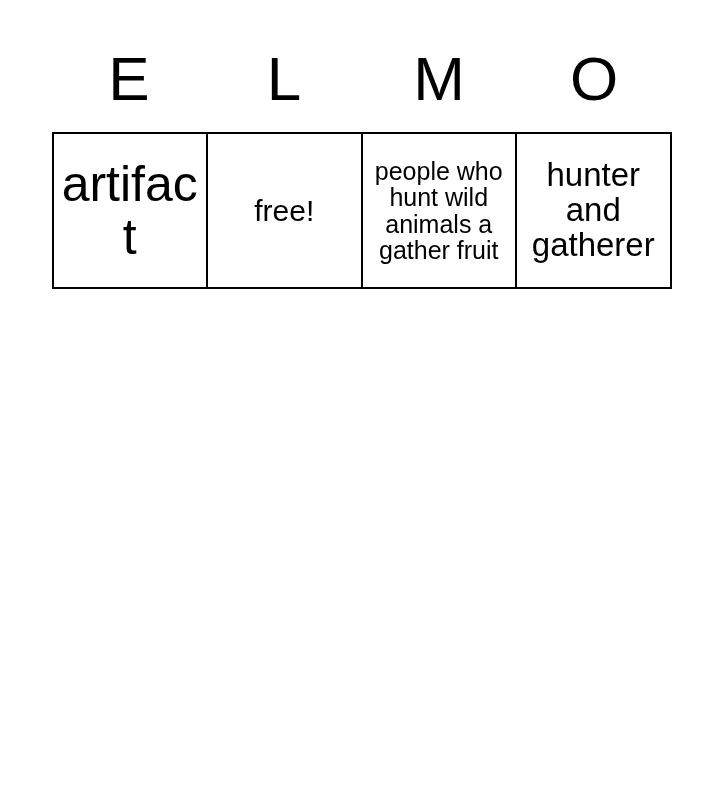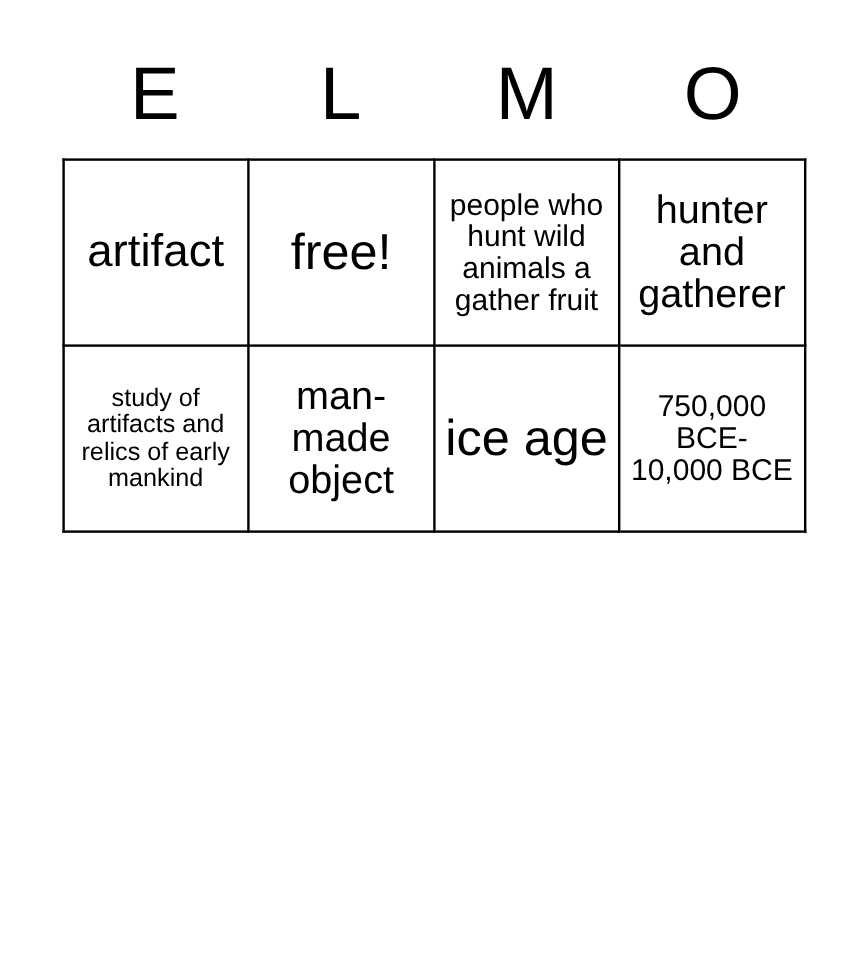--- a/index.html
+++ b/index.html
@@ -48,22 +48,22 @@
     height: 155px;
     text-align: center;
     vertical-align: middle;
     padding: 3px 5px;
     box-sizing: border-box;
     font-family: "Liberation Sans", sans-serif;
     line-height: 1.06;
     overflow: hidden;
     word-wrap: break-word;
   }
-  .fs-xxl { font-size: 42px; line-height: 1.02; }
-  .fs-xl  { font-size: 38px; line-height: 1.04; }
+  .fs-xxl { font-size: 30px; line-height: 1.02; }
+  .fs-xl  { font-size: 50px; line-height: 1.04; }
   .fs-lg  { font-size: 33px; line-height: 1.06; margin-top: 30px; }
   .fs-md  { font-size: 25px; line-height: 1.1; }
   .fs-sm  { font-size: 21px; line-height: 1.12; }
   .fs-xs  { font-size: 17px; line-height: 1.14; }
 </style>
 </head>
 <body>
 
 <div class="card">
 
@@ -75,22 +75,16 @@
   </div>
 
   <table class="grid">
     <tbody>
         <tr>
       <td class="fs-xl">artifact</td>
       <td class="fs-xxl">free!</td>
       <td class="fs-md">people who hunt wild animals a gather fruit</td>
       <td class="fs-lg">hunter and gatherer</td>
     </tr>
-    <tr>
-      <td class="fs-sm">study of artifacts and relics of early mankind</td>
-      <td class="fs-lg">man-made object</td>
-      <td class="fs-xxl">ice age</td>
-      <td class="fs-md">750,000 BCE- 10,000 BCE</td>
-    </tr>
   </tbody>
     </table>
 
 </div>
 
 </body></html>

